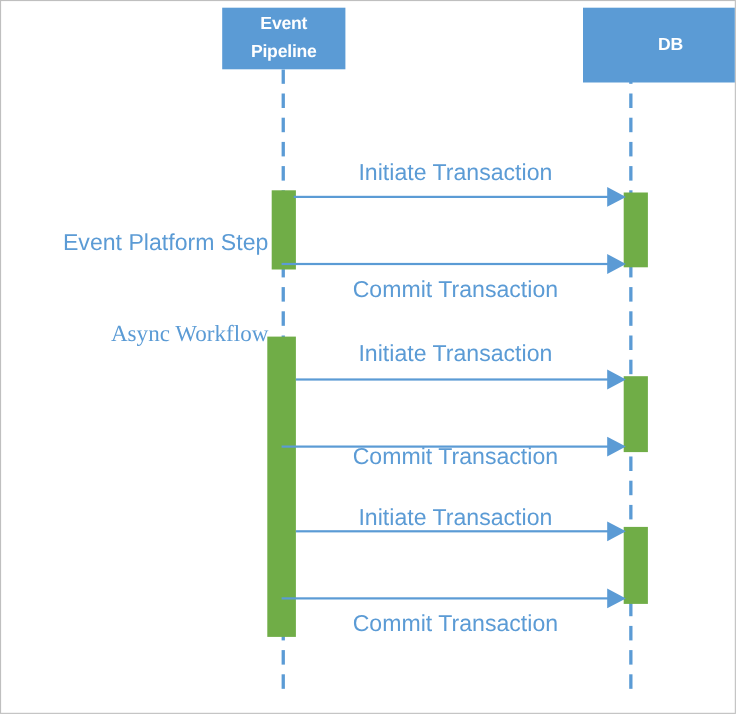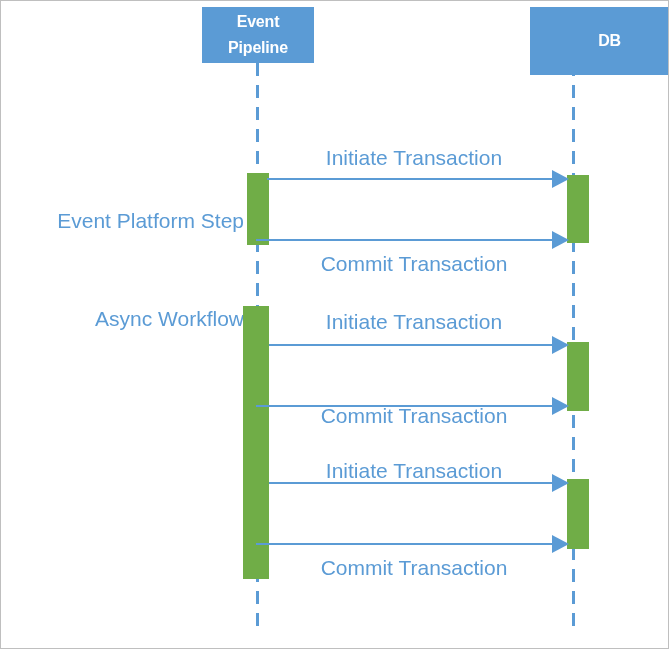--- a/index.html
+++ b/index.html
@@ -108,21 +108,21 @@
     </span>
   </div>
 
   <div class="lifeline" style="left:255px; top:62px; height:564px;"></div>
   <div class="lifeline" style="left:571px; top:62px; height:564px;"></div>
 
   <div class="note" style="left:0px; top:206px; width:243px;">
     <span>Event Platform Step</span>
   </div>
 
-  <div class="note" style="left:0px; top:304px; width:243px;">
+  <div class="note" style="left:0px; top:288px; width:243px;font-family:Liberation Serif, serif;">
     <span>Async Workflow</span>
   </div>
 
   <div class="activation" style="left:246px; top:172px; width:22px; height:72px;"></div>
   <div class="activation" style="left:242px; top:305px; width:26px; height:273px;"></div>
 
   <div class="activation" style="left:566px; top:174px; width:22px; height:68px;"></div>
   <div class="activation" style="left:566px; top:341px; width:22px; height:69px;"></div>
   <div class="activation" style="left:566px; top:478px; width:22px; height:70px;"></div>
 

